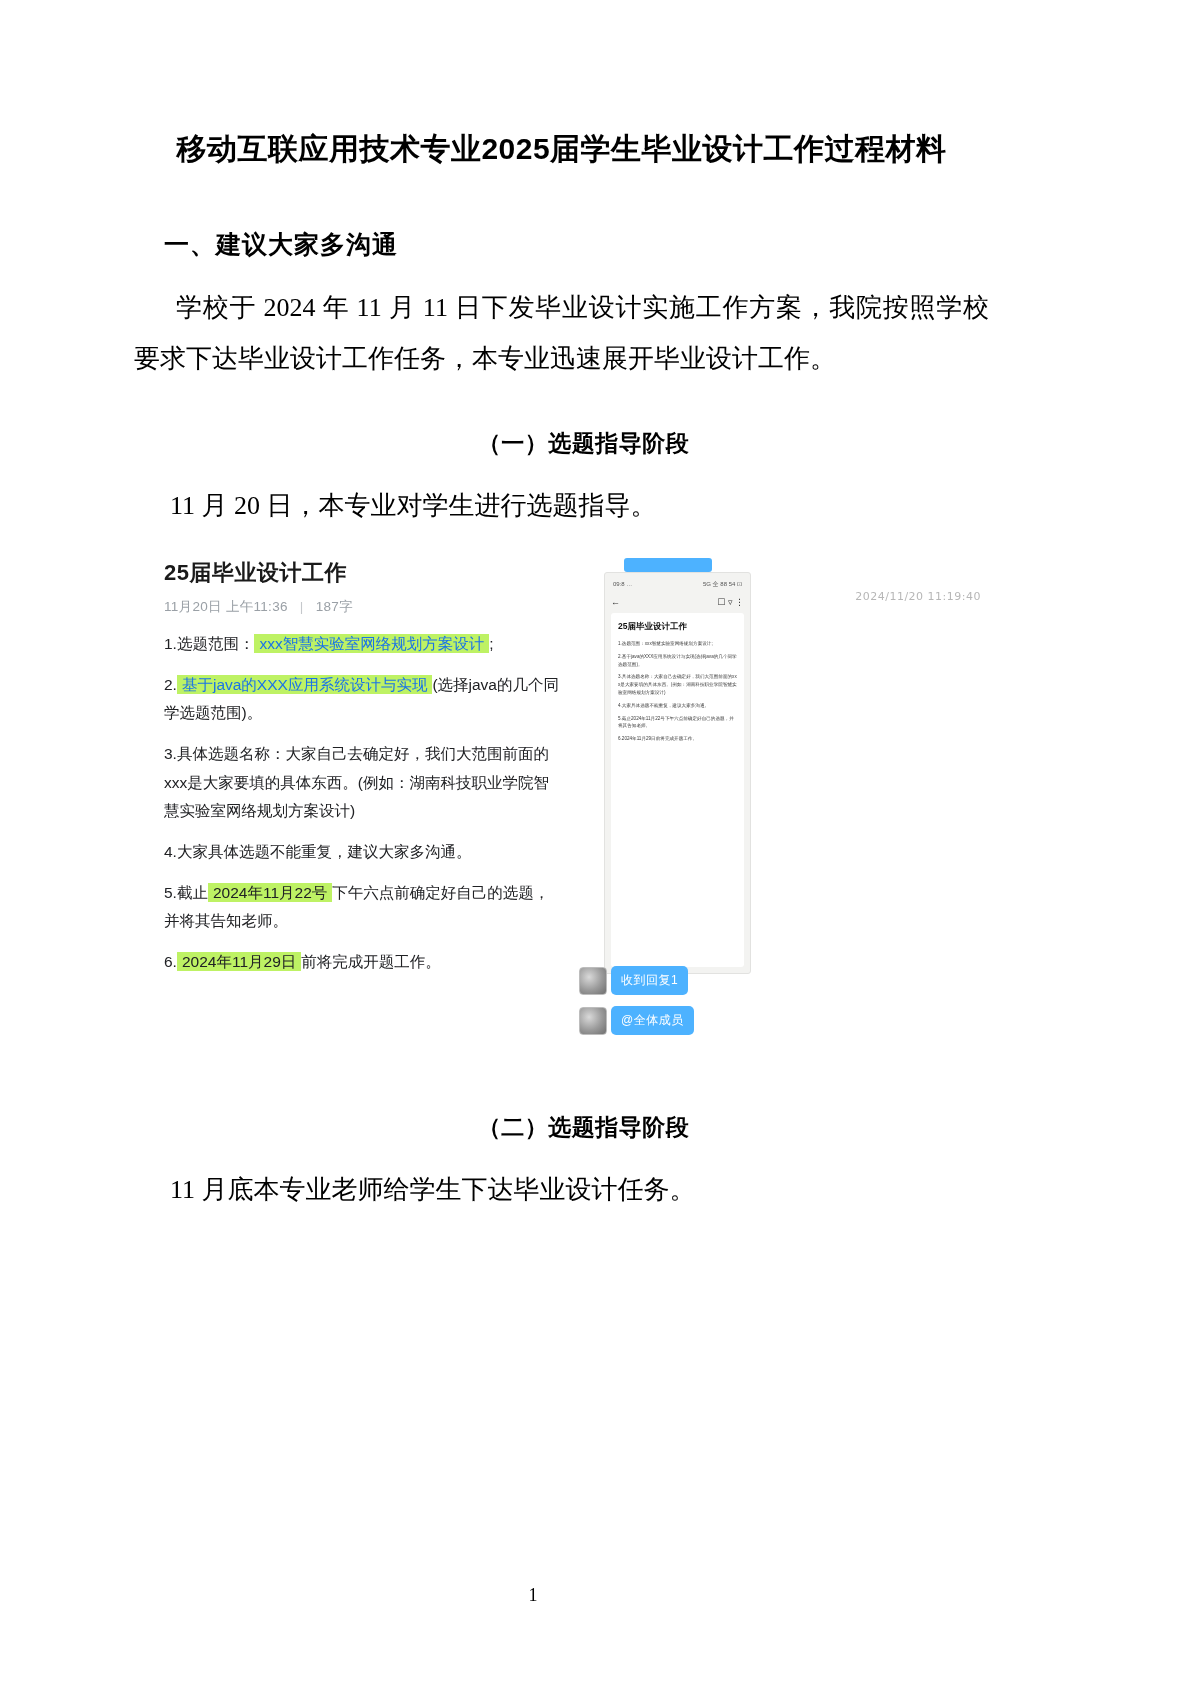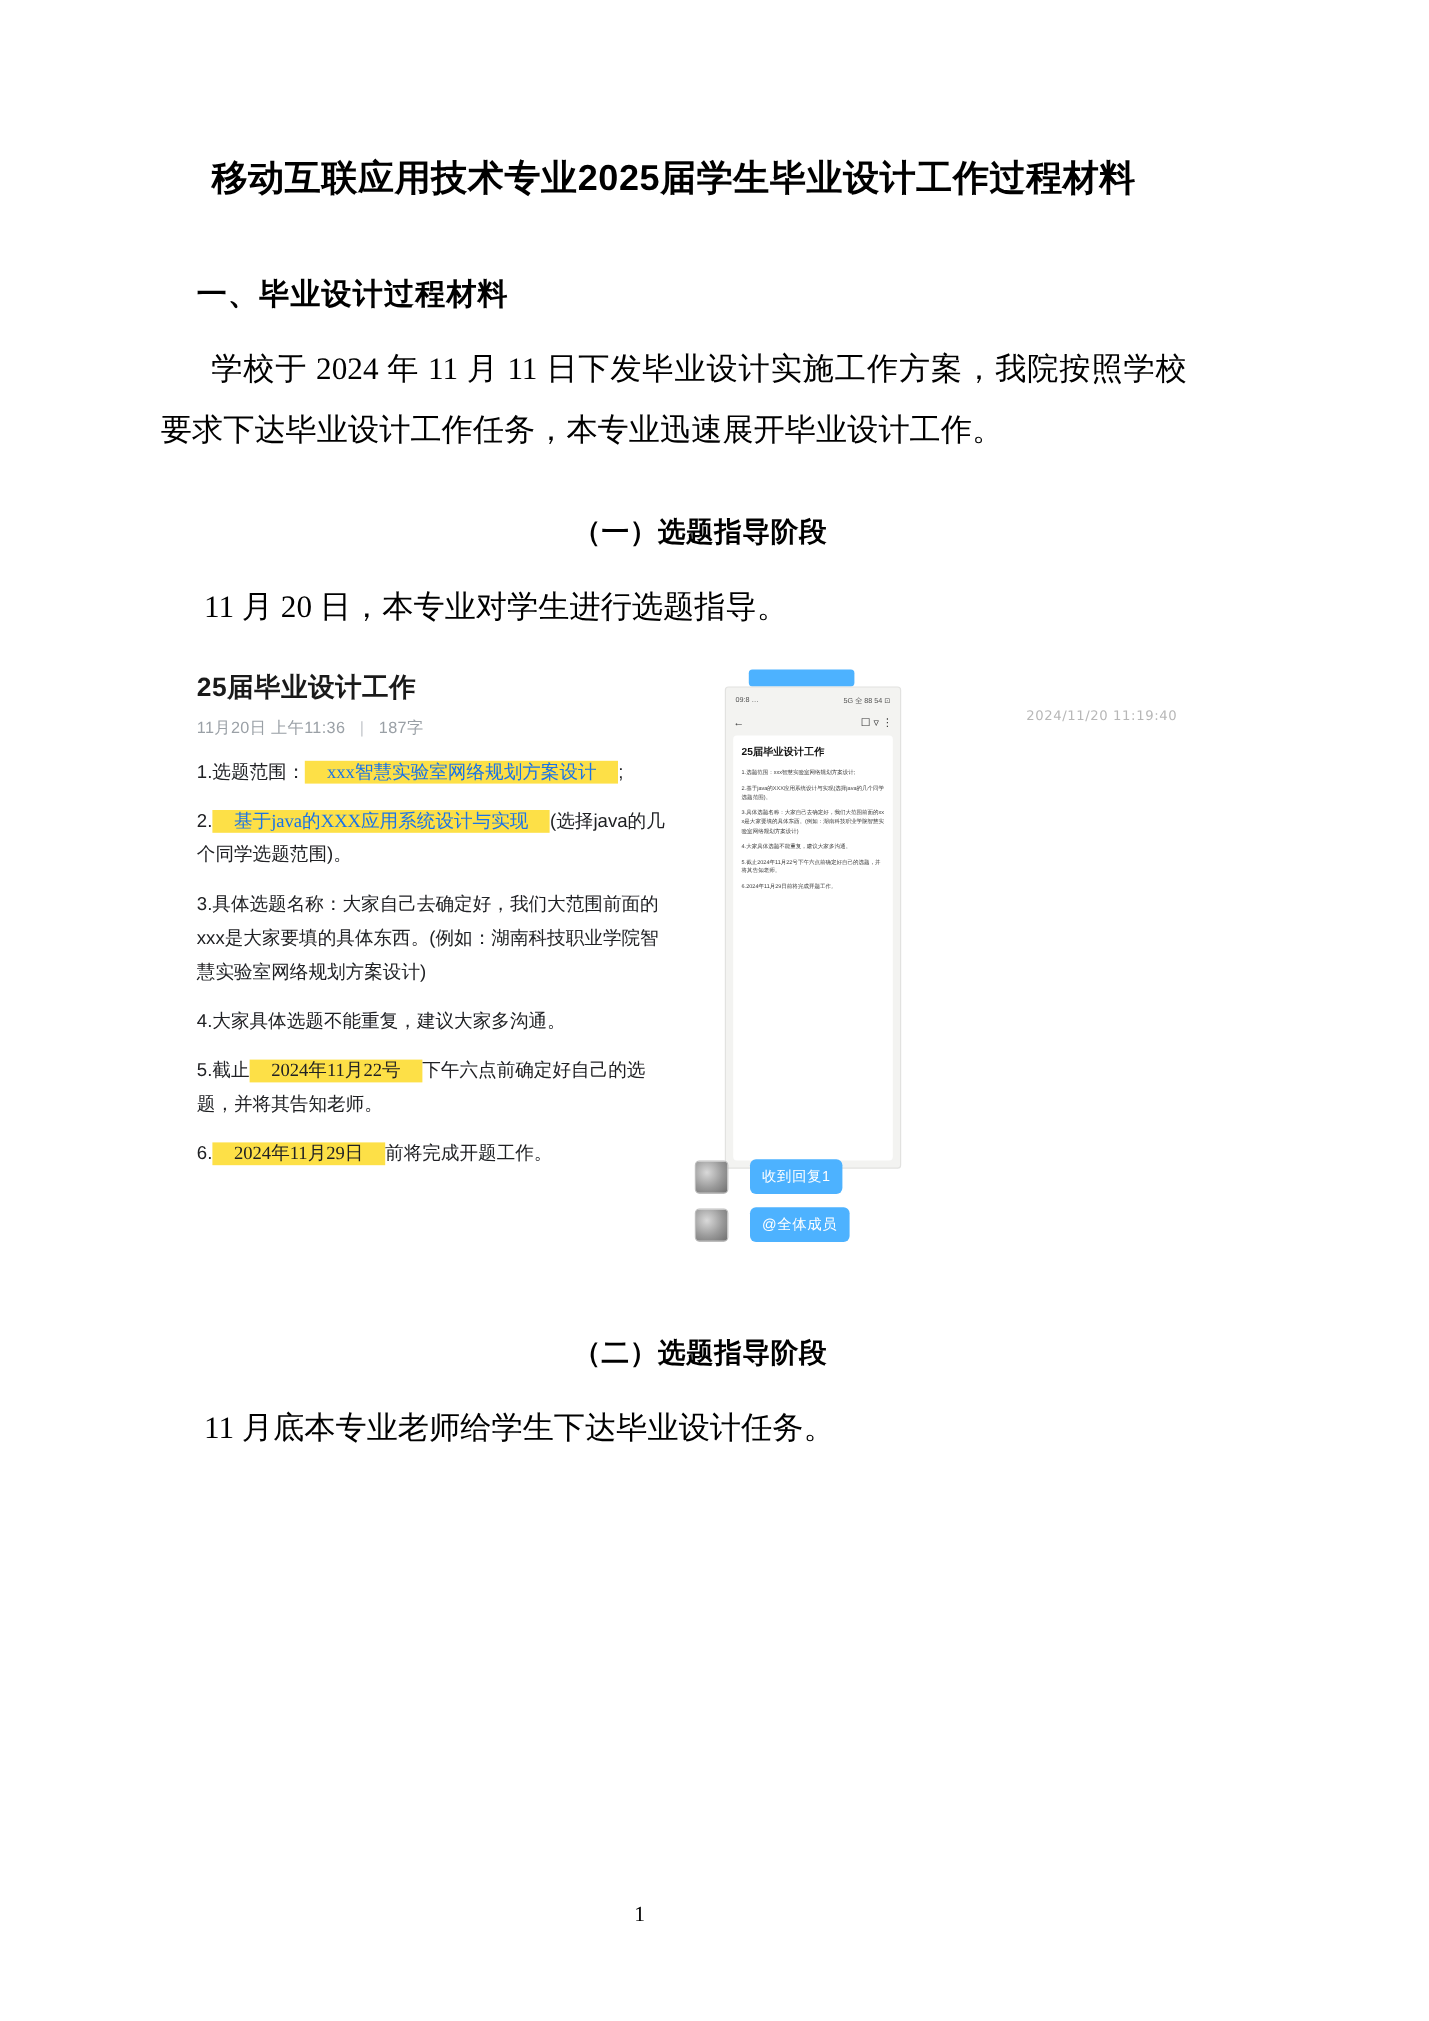--- a/index.html
+++ b/index.html
@@ -97,23 +97,22 @@
     position: absolute;
     left: 30px;
     top: 72px;
     width: 400px;
     font-size: 15.5px;
     line-height: 1.85;
     color: #202124;
   }
   .note-line { margin-bottom: 12px; }
   .hl {
-    background: #fde047;
-    padding: 1px 18px;
-    font-family: Liberation Serif, serif;
+    background: #bef264;
+    padding: 1px 5px;
   }
   .hl-blue { color: #1a73e8; }
 
   
   .phone {
     position: absolute;
     left: 470px;
     top: 14px;
     width: 145px;
     height: 400px;
@@ -182,21 +181,21 @@
     top: 32px;
     font-size: 11px;
     color: #b7b7b7;
     letter-spacing: 0.5px;
     font-family: "DejaVu Sans", sans-serif;
   }
   .msg-row {
     position: absolute;
     display: flex;
     align-items: center;
-    gap: 18px;
+    gap: 4px;
     justify-content: space-between;
   }
   .avatar {
     width: 26px;
     height: 26px;
     border-radius: 4px;
     background:
       radial-gradient(circle at 35% 35%, #d9d9d9 0%, #9a9a9a 55%, #6f6f6f 100%);
     border: 1px solid #bdbdbd;
     flex: none;
@@ -225,21 +224,21 @@
   }
 </style>
 </head>
 <body>
 
 <div class="page">
   <div class="content">
 
     <h1 class="doc-title">移动互联应用技术专业2025届学生毕业设计工作过程材料</h1>
 
-    <h2 class="sec-title">一、毕业设计过程材料</h2>
+    <h2 class="sec-title">一、建议大家多沟通</h2>
 
     <p class="body-text">学校于 2024 年 11 月 11 日下发毕业设计实施工作方案，我院按照学校要求下达毕业设计工作任务，本专业迅速展开毕业设计工作。</p>
 
     <h3 class="sub-title">（一）选题指导阶段</h3>
 
     <p class="body-text small-indent">11 月 20 日，本专业对学生进行选题指导。</p>
 
     <div class="shot">
 
       <div class="chat-banner"></div>

